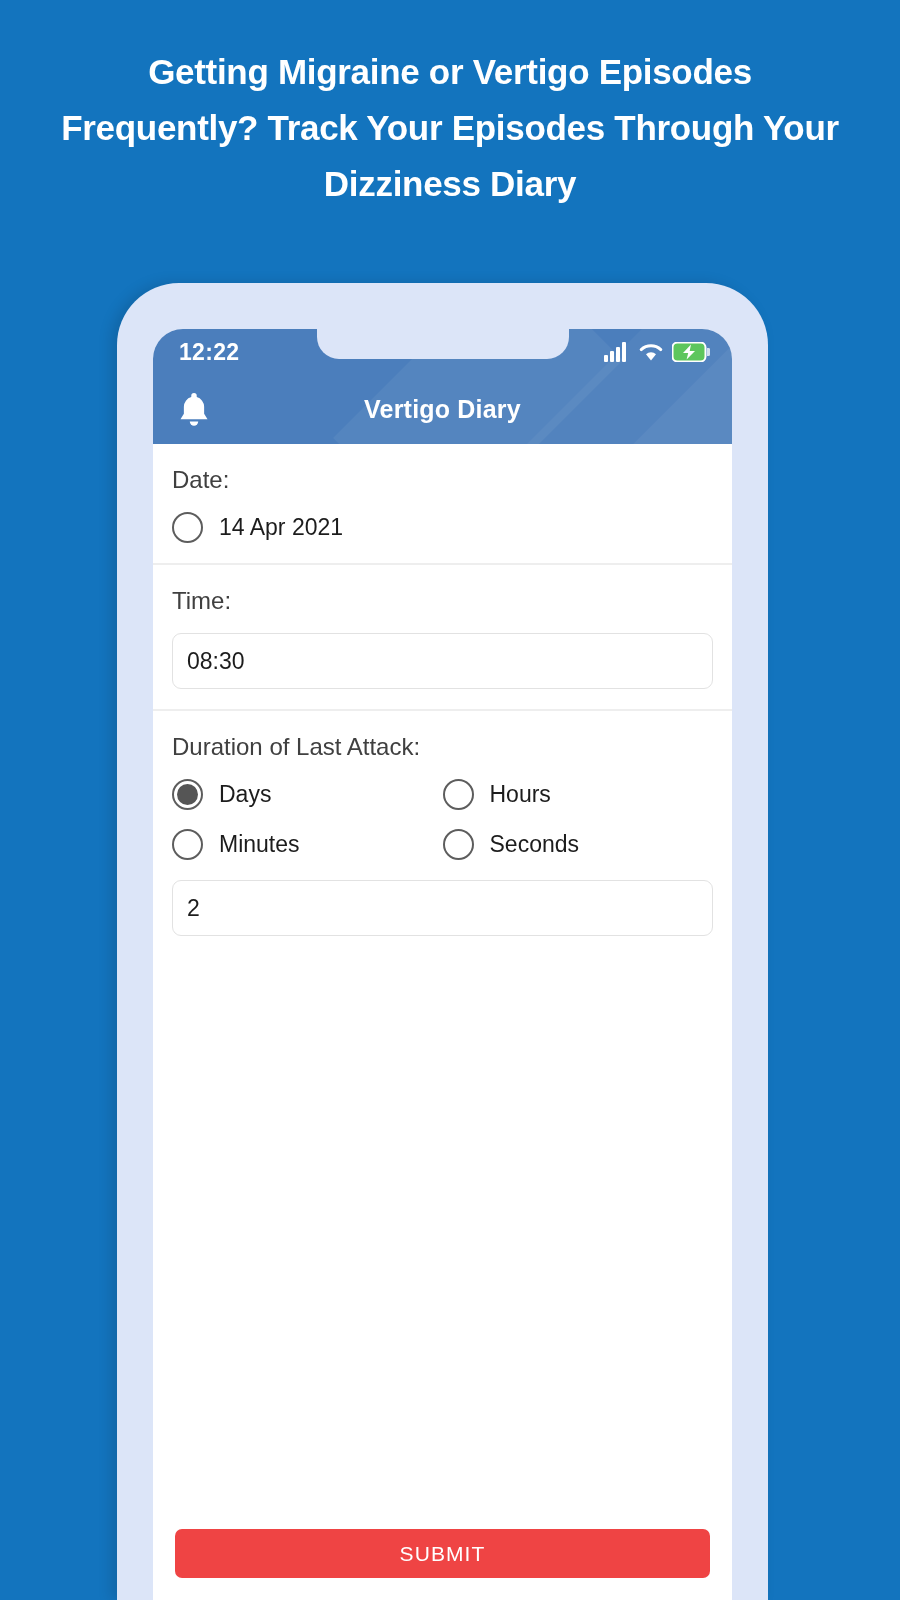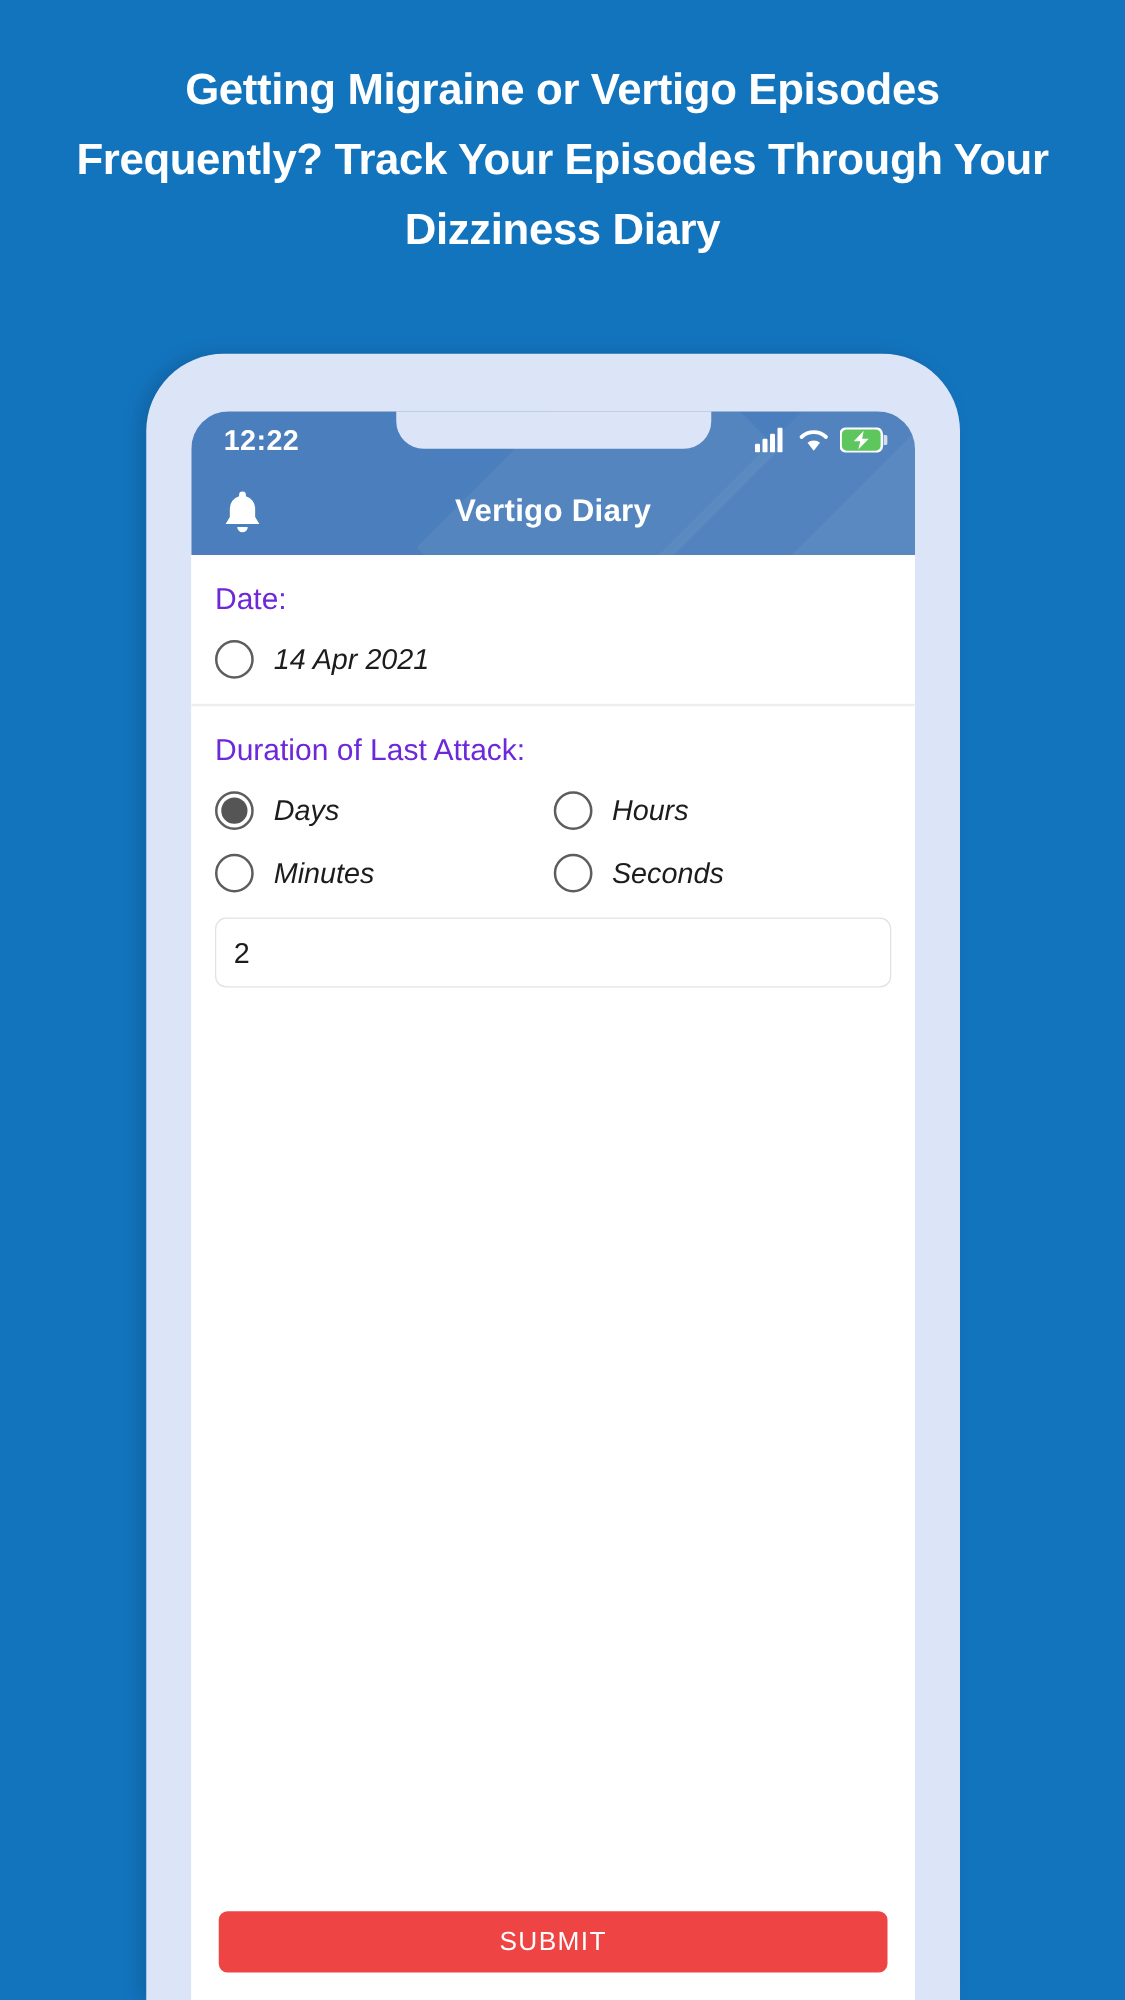--- a/index.html
+++ b/index.html
@@ -133,28 +133,27 @@
   }
 
   .section {
     padding: 22px 19px 20px 19px;
     border-bottom: 2px solid #eeeeee;
   }
   .section.flexible { flex: 1; border-bottom: none; position: relative; padding-bottom: 12px; }
 
   .section-label {
     font-size: 24px;
-    color: #6d28d9;
+    color: #404040;
     margin-bottom: 18px;
   }
 
   .radio-grid {
     display: flex;
     flex-wrap: wrap;
-    font-style: italic;
   }
   .radio-grid.cols2 > .radio-opt { width: 50%; }
   .radio-grid.cols2.rows2 > .radio-opt { margin-bottom: 19px; }
   .radio-grid.cols2.rows2 > .radio-opt:nth-child(n+3) { margin-bottom: 0; }
 
   .radio-opt {
     display: flex;
     align-items: center;
     gap: 16px;
   }
@@ -266,20 +265,24 @@
       <div class="section">
         <div class="section-label">Date:</div>
         <div class="radio-grid cols2">
           <div class="radio-opt">
             <span class="radio-circle"></span>
             <span class="radio-label">14 Apr 2021</span>
           </div>
         </div>
       </div>
 
+      <div class="section">
+        <div class="section-label">Time:</div>
+        <div class="text-field" placeholder="Time">08:30</div>
+      </div>
 
       <div class="section flexible">
         <div class="section-label">Duration of Last Attack:</div>
         <div class="radio-grid cols2 rows2">
           <div class="radio-opt">
             <span class="radio-circle on"></span>
             <span class="radio-label">Days</span>
           </div>
           <div class="radio-opt">
             <span class="radio-circle"></span>

